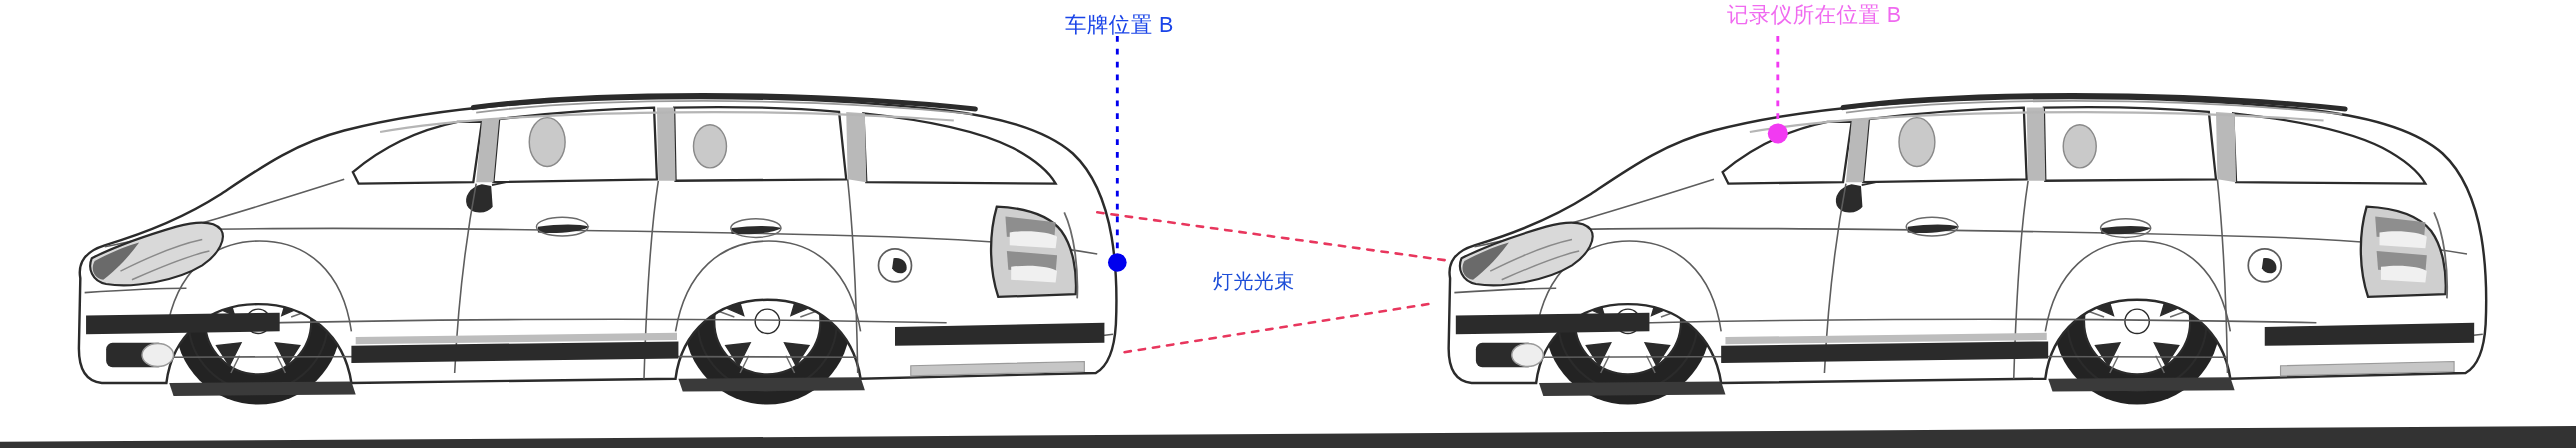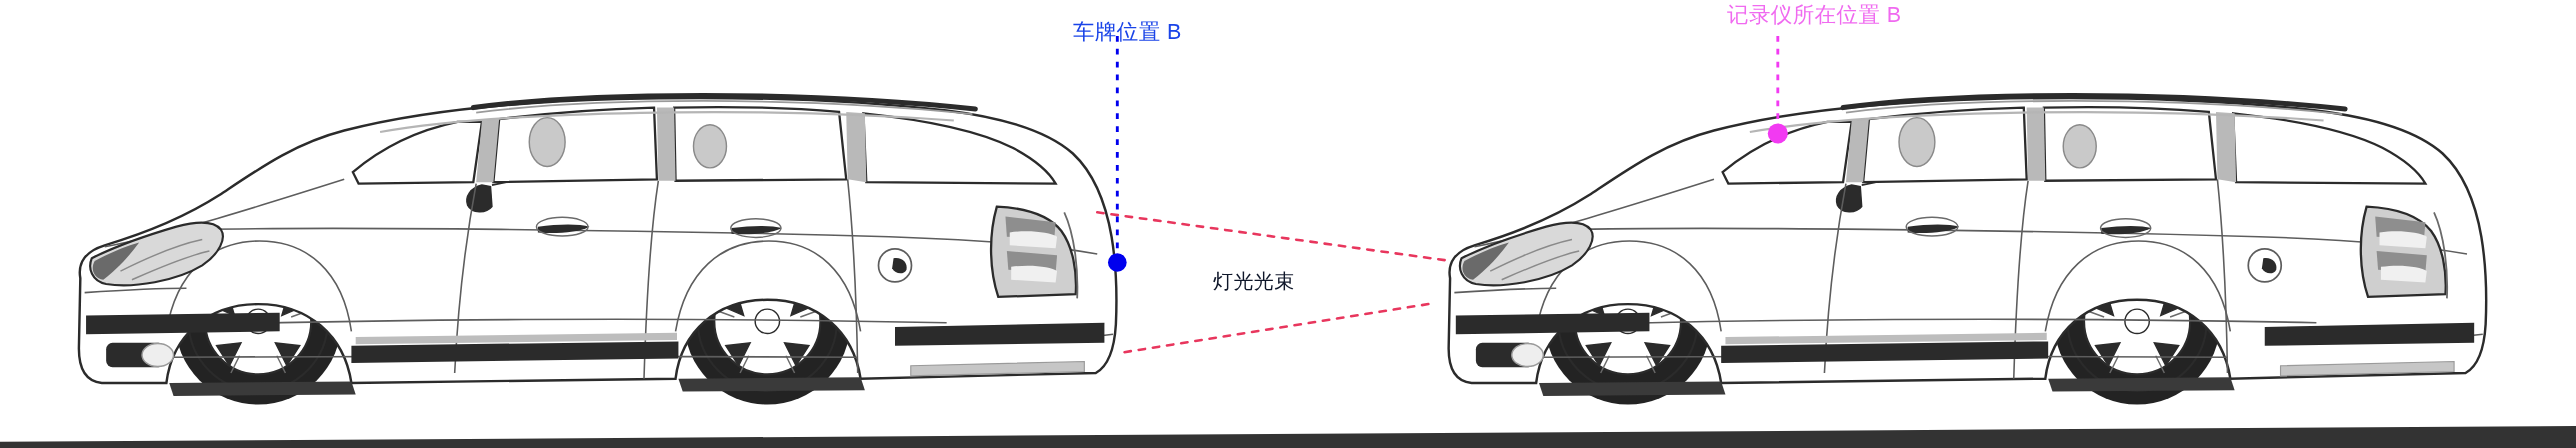--- a/index.html
+++ b/index.html
@@ -30,31 +30,30 @@
     position: absolute;
     white-space: nowrap;
     font-size: 21.5px;
     font-family: "Liberation Sans", "DejaVu Sans", sans-serif;
     line-height: 1;
     letter-spacing: 0.4px;
   }
   #label-plate-b {
     color: #1a44e8;
     left: 1065px;
-    top: 22px;
-    margin-left: 8px;
+    top: 15px;
   }
   #label-dashcam-b {
     color: #f06af0;
     left: 1727px;
     top: 5px;
     text-align: center;
   }
   #label-light-beam {
-    color: #0f172a;
+    color: #1d4ed8;
     left: 1213px;
     top: 271px;
     font-size: 20px;
   }
 </style>
 </head>
 <body>
 
 <div id="stage">
 

